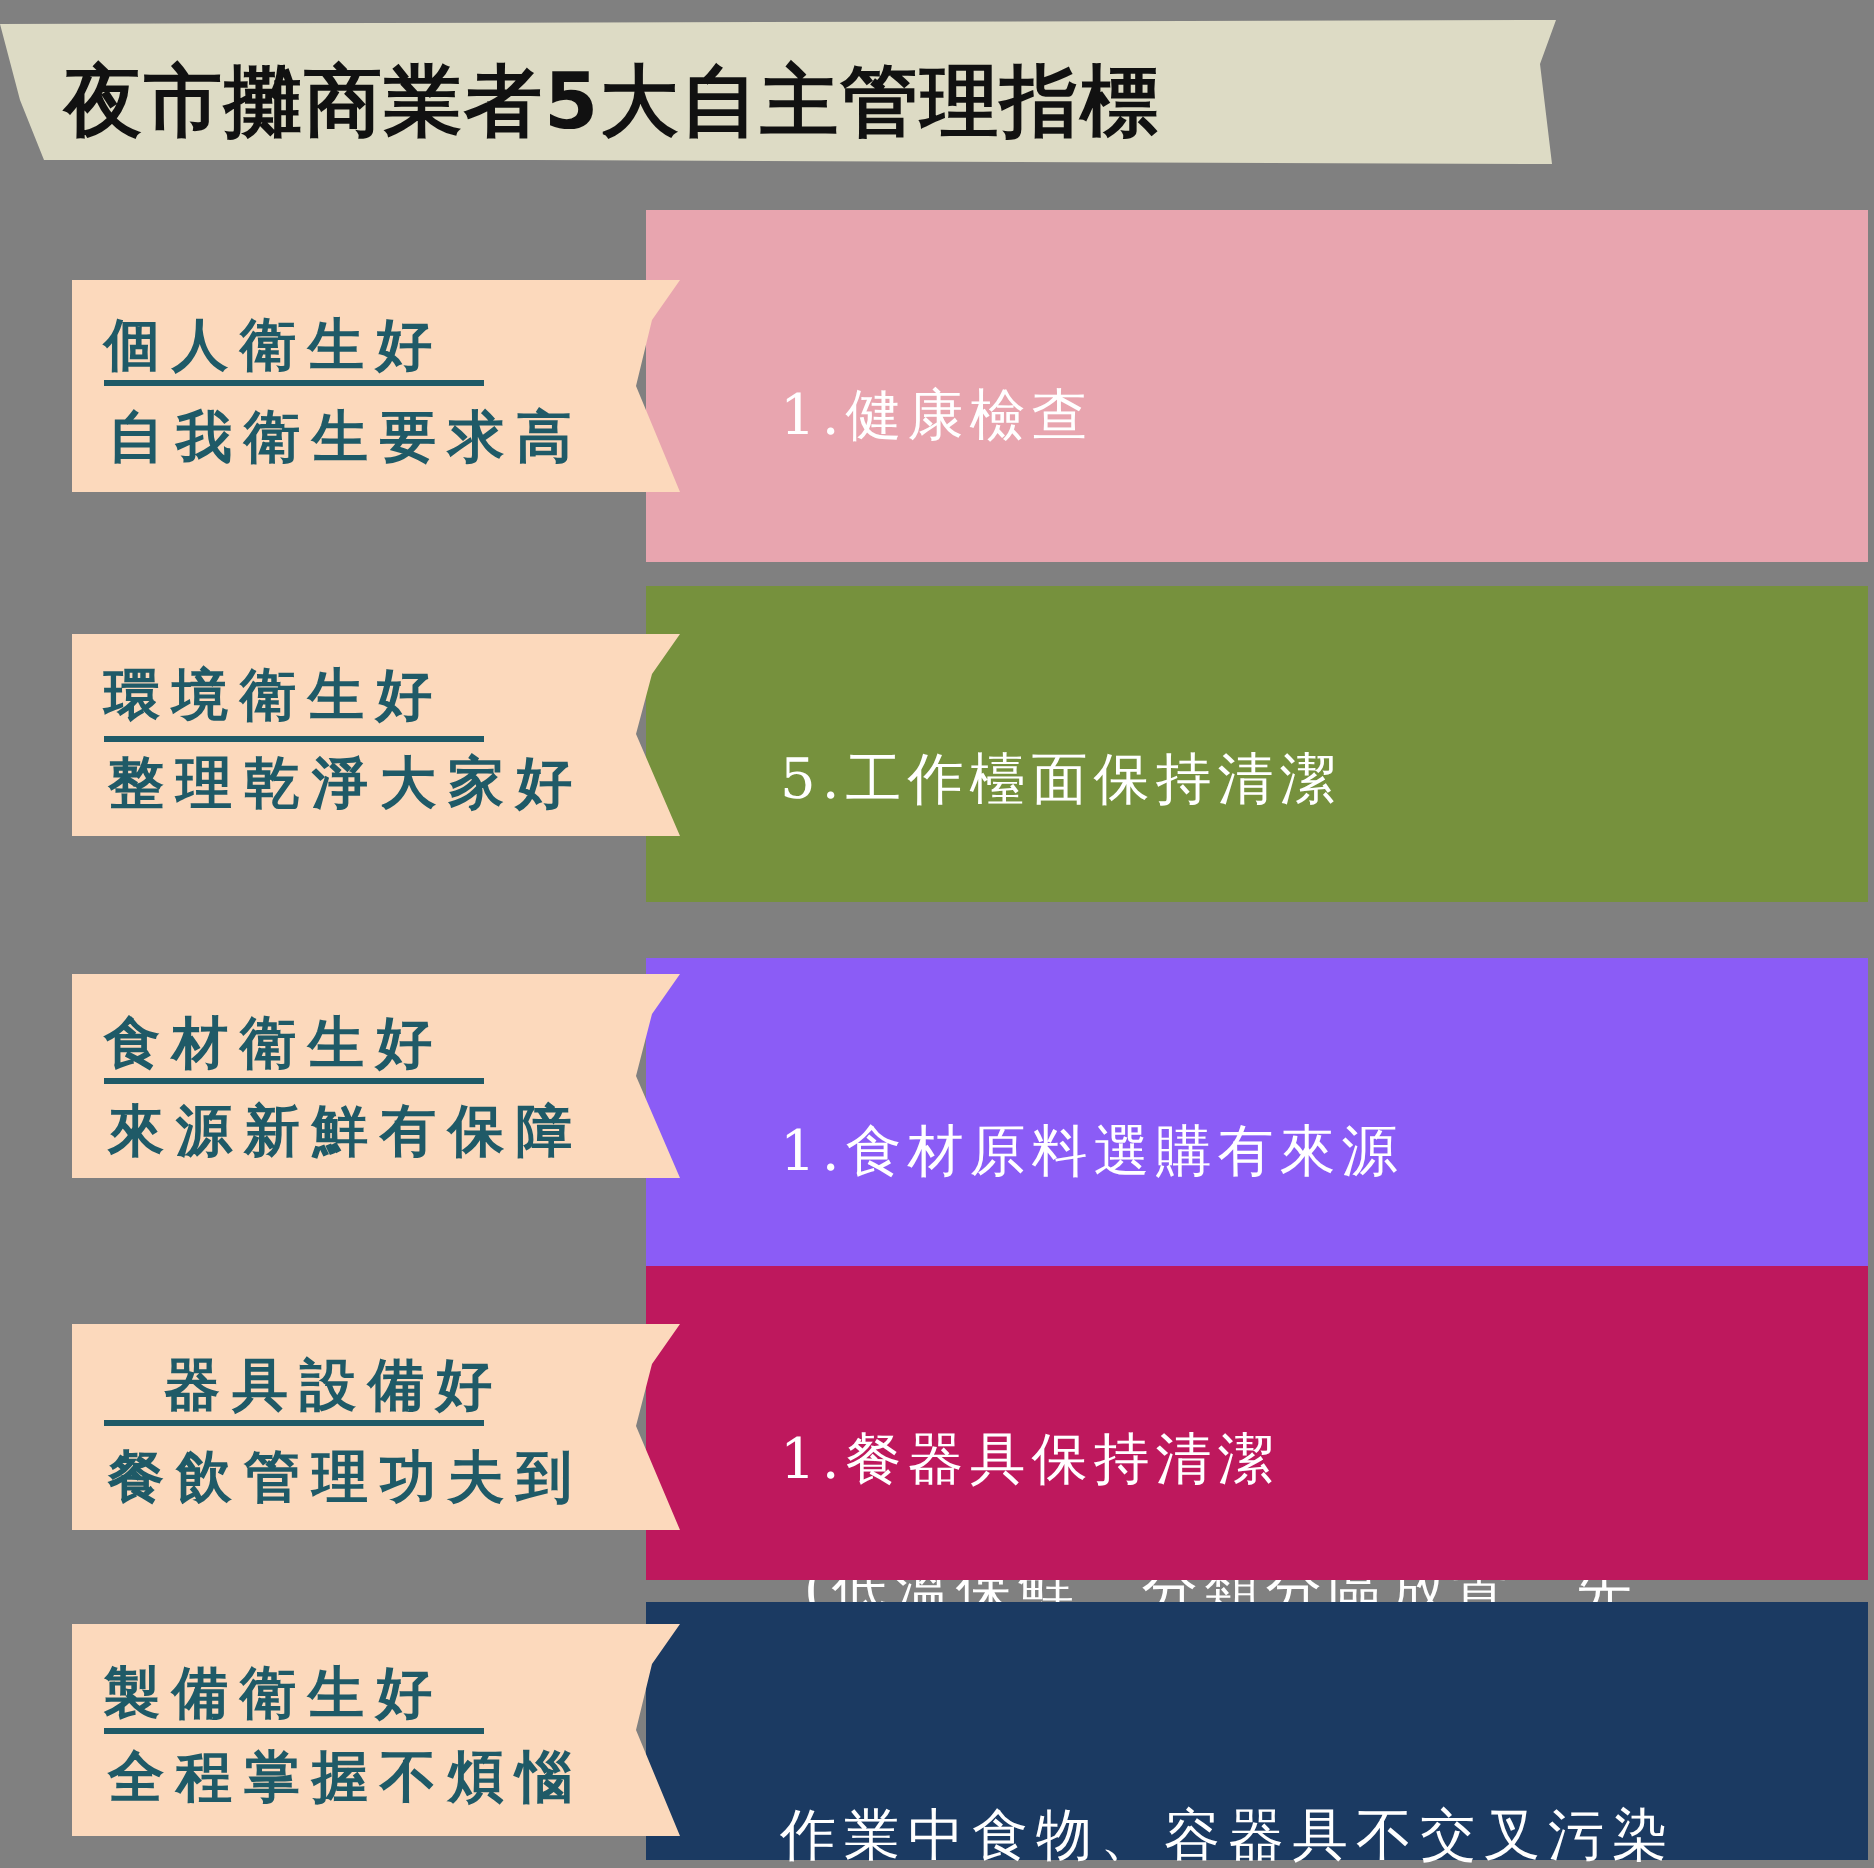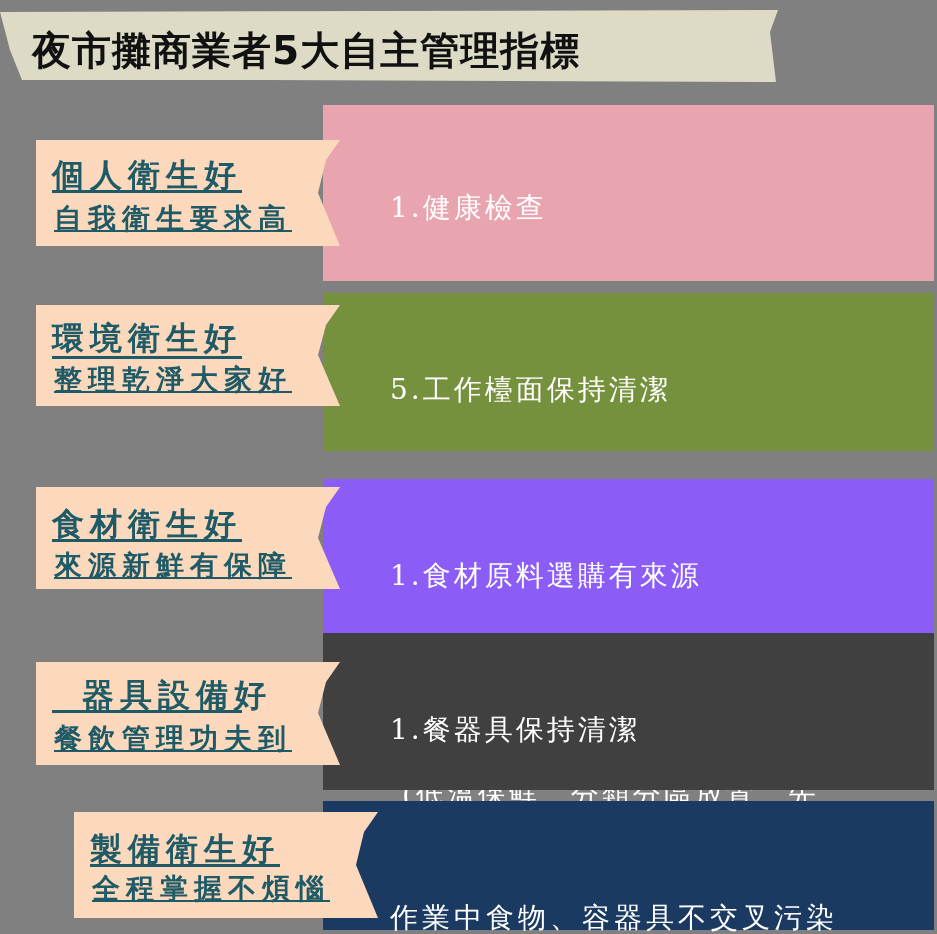--- a/index.html
+++ b/index.html
@@ -7,25 +7,25 @@
          font-family:"DejaVu Sans", sans-serif; }
   .title-banner { position:absolute; left:0; top:10px; width:778px; height:72px; }
   .title-banner svg { position:absolute; left:0; top:0; }
   .title-text { position:absolute; left:32px; top:14px; font-size:39px; font-weight:bold; color:#111;
                 letter-spacing:1px; white-space:nowrap; font-family:"DejaVu Sans", sans-serif; }
   .box { position:absolute; left:323px; width:611px; }
   .box-lines { position:absolute; left:67px; color:#fff; font-size:28px; line-height:36.5px;
                font-family:"DejaVu Serif", serif; letter-spacing:3px; white-space:pre; }
   .label { position:absolute; left:36px; width:304px; }
   .label svg { position:absolute; left:0; top:0; }
-  .label-top { position:absolute; left:16px; font-size:32px; font-weight:bold; color:#1f5a67;
+  .label-top { position:absolute; left:16px; font-size:28px; font-weight:bold; color:#1f5a67;
                letter-spacing:6px; white-space:nowrap; font-family:"DejaVu Serif", serif; }
   .label-line { position:absolute; left:16px; width:190px; height:3px; background:#1f5a67; }
   .label-bottom { position:absolute; left:18px; font-size:28px; font-weight:bold; color:#1f5a67;
-                  letter-spacing:6px; white-space:nowrap; font-family:"DejaVu Serif", serif;text-decoration:underline; }
+                  letter-spacing:6px; white-space:nowrap; font-family:"DejaVu Serif", serif; }
 </style>
 </head>
 <body>
 
 <div class="title-banner">
   <svg width="778" height="72">
     <polygon points="0,2 778,0 770,22 776,72 268,70 22,70 10,40" fill="#dddbc5"></polygon>
   </svg>
   <div class="title-text">夜市攤商業者5大自主管理指標</div>
 </div>
@@ -48,21 +48,21 @@
 </div>
 
 <div class="box" style="top:293px;height:158px;background:#76913d;">
   <div class="box-lines" style="top:6px;">
     <div>5.工作檯面保持清潔</div>
     <div>2.垃圾桶加蓋</div>
     <div>3.不飼養寵物</div>
     <div>4.用水衛生清潔</div>
   </div>
 </div>
-<div class="label" style="top:305px;height:125px;">
+<div class="label" style="top:317px;height:125px;">
   <svg width="304" height="101">
     <polygon points="0,0 304,0 290,20 282,50 304,101 0,101" fill="#fcd9bc"></polygon>
   </svg>
   <div class="label-top" style="top:12px;">環境衛生好</div>
   <div class="label-line" style="top:51px;"></div>
   <div class="label-bottom" style="top:56px;">整理乾淨大家好</div>
 </div>
 
 <div class="box" style="top:479px;height:203px;background:#8b5cf6;">
   <div class="box-lines" style="top:6px;">
@@ -74,21 +74,21 @@
 </div>
 <div class="label" style="top:487px;height:79px;">
   <svg width="304" height="102">
     <polygon points="0,0 304,0 290,20 282,51 304,102 0,102" fill="#fcd9bc"></polygon>
   </svg>
   <div class="label-top" style="top:16px;">食材衛生好</div>
   <div class="label-line" style="top:52px;"></div>
   <div class="label-bottom" style="top:60px;">來源新鮮有保障</div>
 </div>
 
-<div class="box" style="top:633px;height:157px;background:#404040;">
+<div class="box" style="top:633px;height:157px;background:#be185d;">
   <div class="box-lines" style="top:6px;">
     <div>1.餐器具保持清潔</div>
     <div>2.使用後澈底洗淨</div>
     <div>3.免洗餐具應維護衛生</div>
     
   </div>
 </div>
 <div class="label" style="top:662px;height:103px;">
   <svg width="304" height="103">
     <polygon points="0,0 304,0 290,20 282,51 304,103 0,103" fill="#fcd9bc"></polygon>
@@ -97,20 +97,20 @@
   <div class="label-line" style="top:48px;"></div>
   <div class="label-bottom" style="top:58px;">餐飲管理功夫到</div>
 </div>
 
 <div class="box" style="top:801px;height:129px;background:#1b3a62;text-align:right;">
   <div class="box-lines" style="top:26px;letter-spacing:4px;">
     <div>作業中食物、容器具不交叉污染</div>
     
   </div>
 </div>
-<div class="label" style="top:812px;height:100px;margin-left:38px;">
+<div class="label" style="top:812px;height:100px;">
   <svg width="304" height="106">
     <polygon points="0,0 304,0 290,20 282,53 304,106 0,106" fill="#fcd9bc"></polygon>
   </svg>
   <div class="label-top" style="top:16px;">製備衛生好</div>
   <div class="label-line" style="top:52px;"></div>
   <div class="label-bottom" style="top:58px;">全程掌握不煩惱</div>
 </div>
 
 </body></html>

